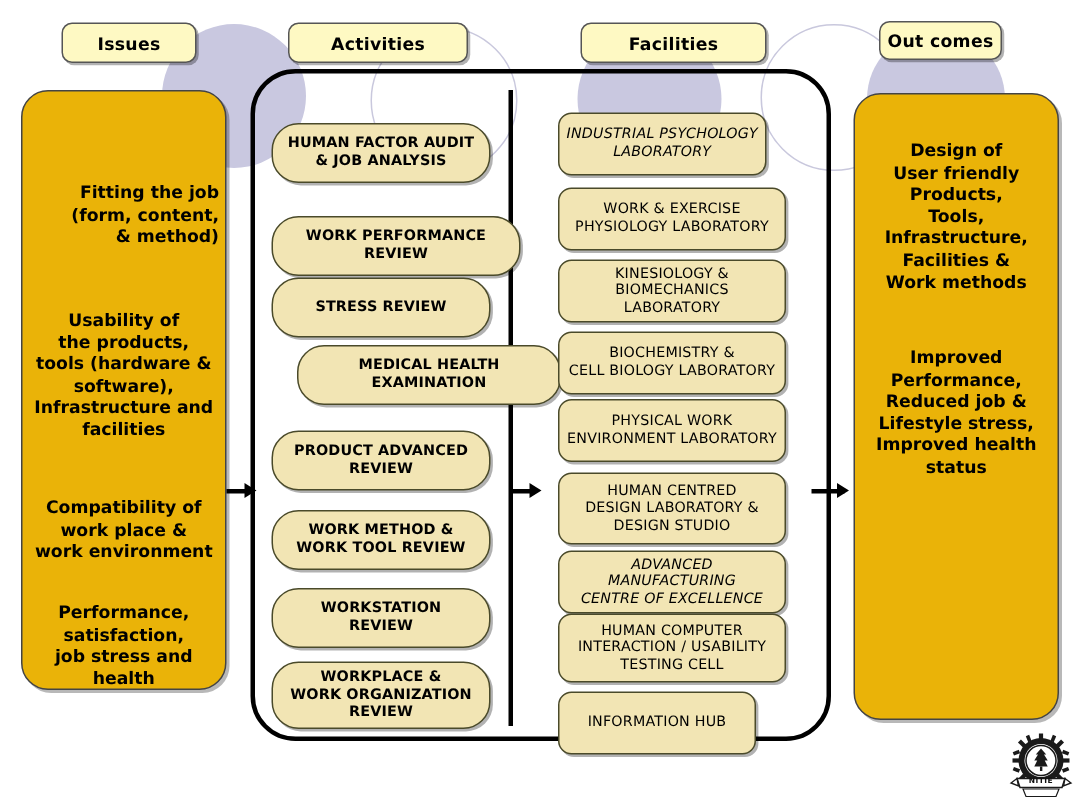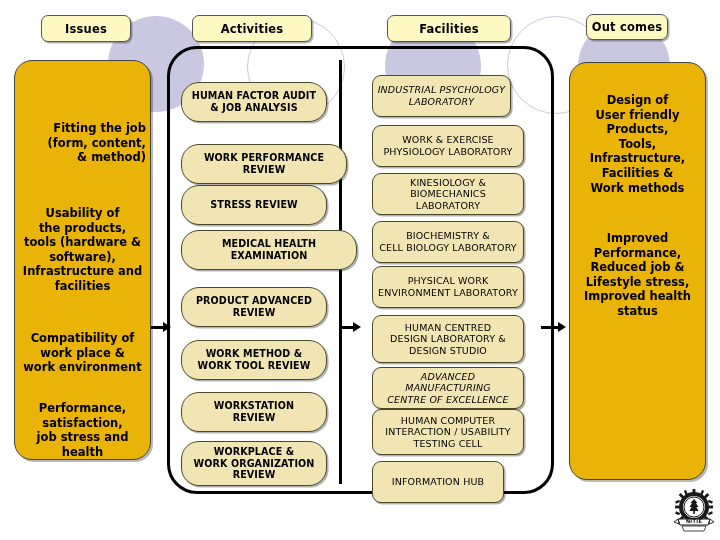--- a/index.html
+++ b/index.html
@@ -148,21 +148,21 @@
   </div>
 
   <div class="arrow-line" style="left:151px;top:326px;width:14px;"></div>
   <div class="arrow-head" style="left:163px;top:322.3px;"></div>
 
   <div class="item act" style="left:181px;top:82px;width:146px;height:40px;">HUMAN FACTOR AUDIT
 &amp; JOB ANALYSIS</div>
   <div class="item act" style="left:181px;top:144px;width:166px;height:40px;">WORK PERFORMANCE
 REVIEW</div>
   <div class="item act" style="left:181px;top:185px;width:146px;height:40px;">STRESS  REVIEW</div>
-  <div class="item act" style="left:181px;top:230px;width:176px;height:40px;">MEDICAL HEALTH
+  <div class="item act" style="left:198px;top:230px;width:176px;height:40px;">MEDICAL HEALTH
 EXAMINATION</div>
   <div class="item act" style="left:181px;top:287px;width:146px;height:40px;">PRODUCT ADVANCED
 REVIEW</div>
   <div class="item act" style="left:181px;top:340px;width:146px;height:40px;">WORK METHOD &amp;
 WORK TOOL REVIEW</div>
   <div class="item act" style="left:181px;top:392px;width:146px;height:40px;">WORKSTATION
 REVIEW</div>
   <div class="item act" style="left:181px;top:441px;width:146px;height:45px;">WORKPLACE &amp;
 WORK ORGANIZATION
 REVIEW</div>

